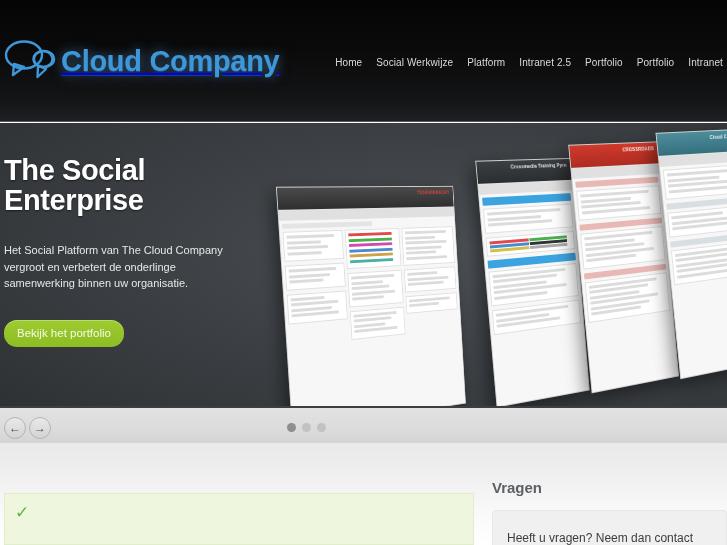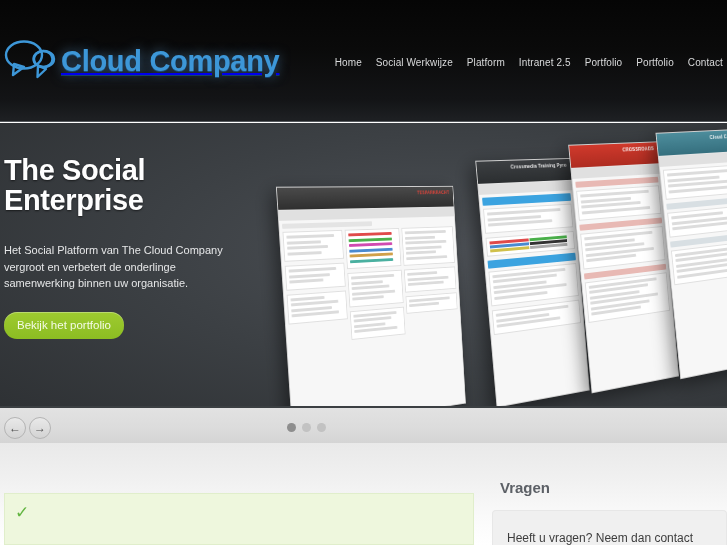--- a/index.html
+++ b/index.html
@@ -46,21 +46,21 @@
   .hero-copy { position:absolute; left:4px; top:32px; width:240px; }
   .hero-title {
     font-size:29px; font-weight:bold; color:#fefefe; line-height:1.05;
     letter-spacing:-0.4px; white-space:pre-line;
     text-shadow:0 1px 2px rgba(0,0,0,.55);
   }
   .hero-text {
     margin-top:26px; font-size:11px; color:#e6e7e8; line-height:1.52;
   }
   .hero-btn {
-    display:inline-block; margin-top:20px;
+    display:inline-block; margin-top:28px;
     background:linear-gradient(180deg,#9ecb30 0%,#8cbd22 100%);
     color:#f4fbe6; font-size:11.5px; padding:7px 13px 8px;
     border:none; border-radius:13px; cursor:pointer;
     box-shadow:inset 0 1px 0 rgba(255,255,255,.3);
     font-family:"Liberation Sans", sans-serif;
   }
 
   
   .shots { position:absolute; left:250px; top:0; width:480px; height:283px; }
   .panel {
@@ -143,21 +143,21 @@
   .notice {
     position:absolute; left:4px; top:50px; width:470px; min-height:52px;
     background:#eef7dd; border:1px solid #e0eecb;
     display:flex; align-items:flex-start; padding:10px 12px 10px 10px; gap:10px;
   }
   .check { color:#62b541; font-size:17px; line-height:1.1; flex:0 0 18px; }
   .notice-text { font-size:12px; color:#4a4a4a; line-height:1.55; }
 
   .sidebar { position:absolute; left:492px; top:36px; width:235px; }
   .sidebar h3 {
-    font-size:15px; color:#5c6066; font-weight:bold; margin-bottom:14px;margin-left:8px;
+    font-size:15px; color:#5c6066; font-weight:bold; margin-bottom:14px;
   }
   .qbox {
     background:#f0f0f0; border:1px solid #e7e7e7; border-bottom:none;
     border-radius:4px 4px 0 0; padding:18px 14px 14px;
   }
   .qbox p { font-size:12px; color:#3d3d3d; line-height:1.5; }
 </style>
 </head>
 <body>
 
@@ -178,21 +178,21 @@
       <span class="logo-text">Cloud Company</span>
     </a>
 
     <nav class="nav">
       <a href="#">Home</a>
       <a href="#">Social Werkwijze</a>
       <a href="#">Platform</a>
       <a href="#">Intranet 2.5</a>
       <a href="#">Portfolio</a>
       <a href="#">Portfolio</a>
-      <a href="#">Contact</a>
+      <a href="#">Intranet</a>
     </nav>
   </div>
 
   <div class="hero">
 
     <div class="hero-copy">
       <h1 class="hero-title">The Social
 Enterprise</h1>
       <p class="hero-text">Het Social Platform van The Cloud Company vergroot en verbetert de onderlinge samenwerking binnen uw organisatie.</p>
       <button class="hero-btn">Bekijk het portfolio</button>

